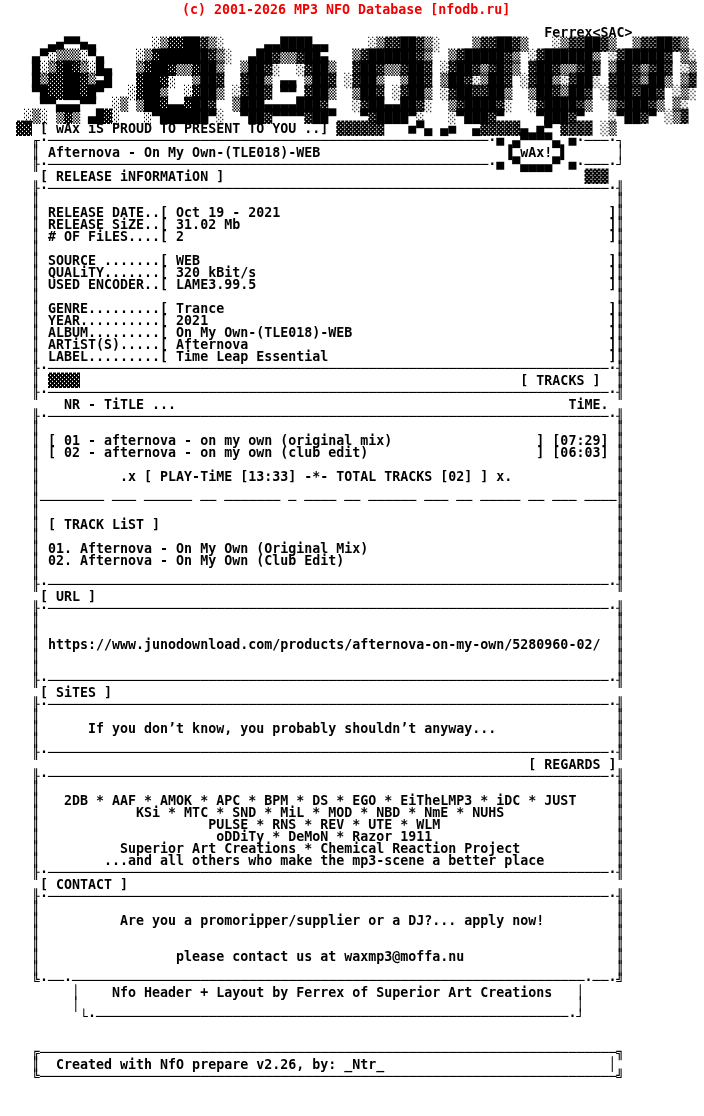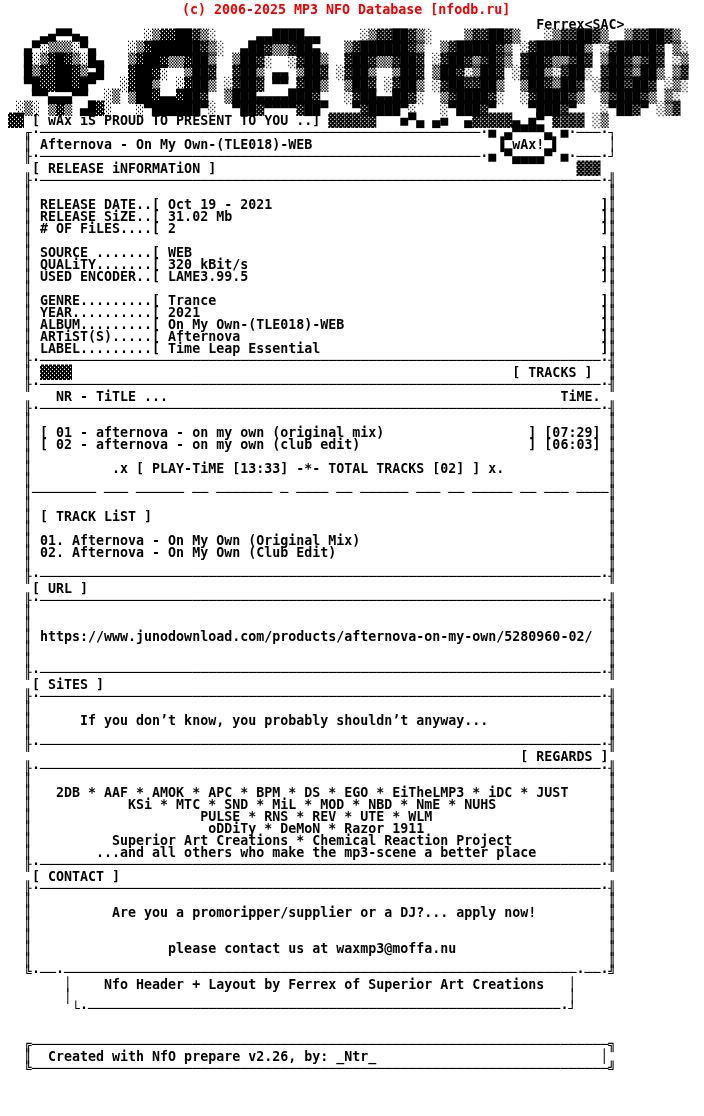--- a/index.html
+++ b/index.html
@@ -13,32 +13,32 @@
   .copyright {
     position: absolute;
     top: 3px; left: 182px;
     color: var(--banner-red, #ff0000);
     font: bold 13.3px/14px "DejaVu Sans Mono", "Liberation Mono", monospace;
     white-space: pre;
   }
   pre.nfo {
     position: absolute;
     top: 19px; left: 0;
-    margin: 0;
+    margin: 8px;
     color: var(--ink, #000000);
     font: bold 13.3px/12px "DejaVu Sans Mono", "Liberation Mono", monospace;
     white-space: pre;
     letter-spacing: 0;
   }
 </style>
 </head>
 <body>
 
 <div class="page">
-  <div class="copyright">(c) 2006-2025 MP3 NFO Database [nfodb.ru]</div>
+  <div class="copyright">(c) 2001-2026 MP3 NFO Database [nfodb.ru]</div>
   <pre class="nfo">                                                                   Ferrex&lt;SAC&gt;
      ▄■▀▀■▄       ░▒▓▓██▓▒░     ▄▄████▄▄     ░▒▓▓██▓▒░    ▒▓▓██▓▒   ░▒▓▓██▓▒  ▒▓▓██▓▒
    ▄▀░▒▒▒░▀▄    ░▒▓██████▓▒░  ▄██▓▒▒▓██▄   ▒▓██████▓▒  ▒▓█████▓▒ ░▓██████▒ ░▓█████▓ ▒░
    █░▒▓█▓▒░█▄   ▒▓██▓▒▒▓██▒  ▒██▓░  ░▓██▒  ▓██▓▒▒▓██▓ ░▓██▓▒▓█▓▒ ▓██▓▒▒▓█▓ ▒██▓▒▓█▓ ░▒
    █▒▓▓██▓▒▄█   ▓██▓░  ▒██▓  ▓██▒ ▄▄ ▒██▓ ░▓██▒  ▒██▓ ▒██▓░▒██▓ ░▓██▒░▓██░ ▓██▓▒██▒ ▒▓
    ▀█▓▓██▓█▀   ░▓██▒  ░▓██▒ ░▓██▓ ▀▀ ▓██▒  ▒██▓ ░▓██▒ ░▓██▓▓██▒  ▒██▓▒██▓ ░▓██▓██▓ ░▒░
     ▀▀▄▄▄▀▀  ░▒ ▒██▓▄▄▓██▓  ▒███▄▄▄▄███▓   ░▓██▄▄██▓░  ▒▓████▓░  ░▓████▓▒  ▒▓███▓▒ ▒░
   ░▒░ ▒▓▒ ▄█▓░   ░▀██████▀░  ▀██▓▀▀▀▀▓██▀   ▀▓████▀░   ░▀███▓▀    ▀███▓▀   ░▀██▓▀ ░▒▓
  ▓▓ [ wAx iS PROUD TO PRESENT TO YOU ..] ▓▓▓▓▓▓   ■▀▄ ▄■  ▄▓▓▓▓▓▄ ■▀ ▓▓▓▓ ░▒
    ╓·───────────────────────────────────────────────────────·■ ▄▀▀▀▀▄ ■·───·┐

